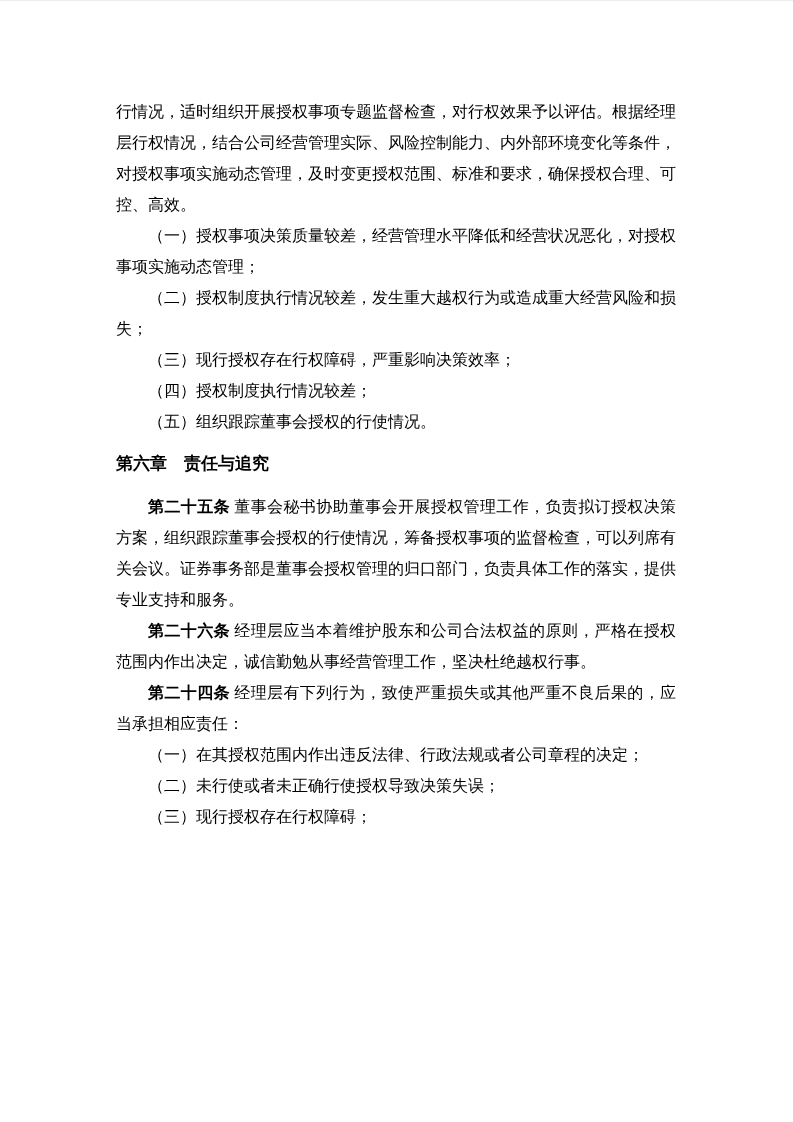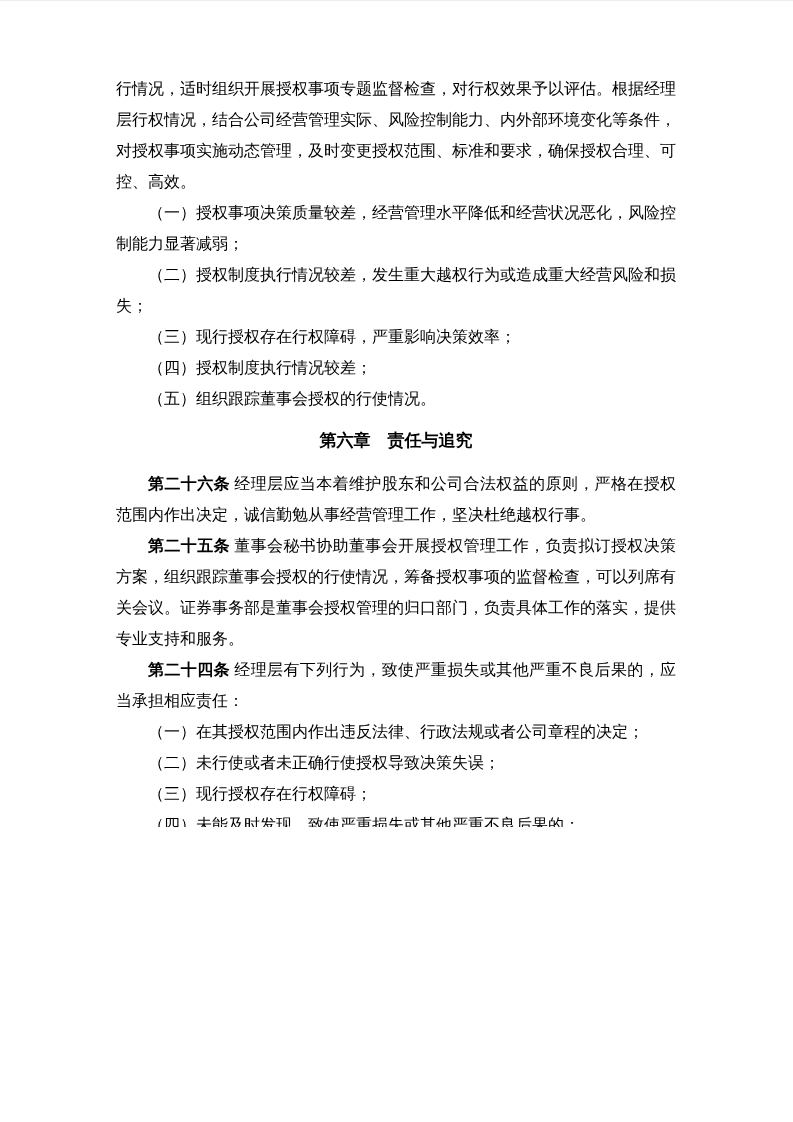--- a/index.html
+++ b/index.html
@@ -10,21 +10,21 @@
   body {
     width: 793px;
     height: 1122px;
     border-top: 1px solid #ececec;
     box-sizing: border-box;
   }
   .page {
     box-sizing: border-box;
     width: 793px;
     height: 826px;
-    padding: 72px 117px 20px 116px;
+    padding: 95px 117px 20px 116px;
     font-family: "Liberation Serif", "DejaVu Serif", serif;
     font-size: 16px;
     line-height: 31px;
     color: #000000;
     background: #ffffff;
     overflow: hidden;
     border-radius: 10px;
   }
   .para {
     margin: 0;
@@ -33,51 +33,51 @@
     word-break: break-all;
   }
   .para.indent {
     text-indent: 2em;
   }
   .article-label {
     font-weight: 700;
   }
   .chapter {
     margin: 11px 0 12px 0;
-    text-align: center;
+    text-align: left;
     font-size: 17px;
     font-weight: 700;
     line-height: 31px;
     text-indent: 0;
   }
 </style>
 </head>
 <body>
 
 <div class="page">
 
   <p class="para"><span>行情况，适时组织开展授权事项专题监督检查，对行权效果予以评估。根据经理层行权情况，结合公司经营管理实际、风险控制能力、内外部环境变化等条件，对授权事项实施动态管理，及时变更授权范围、标准和要求，确保授权合理、可控、高效。</span></p>
 
 
-  <p class="para indent"><span>（一）授权事项决策质量较差，经营管理水平降低和经营状况恶化，风险控制能力显著减弱；</span></p>
+  <p class="para indent"><span>（一）授权事项决策质量较差，经营管理水平降低和经营状况恶化，对授权事项实施动态管理；</span></p>
 
   <p class="para indent"><span>（二）授权制度执行情况较差，发生重大越权行为或造成重大经营风险和损失；</span></p>
 
   <p class="para indent"><span>（三）现行授权存在行权障碍，严重影响决策效率；</span></p>
 
   <p class="para indent"><span>（四）授权制度执行情况较差；</span></p>
 
   <p class="para indent"><span>（五）组织跟踪董事会授权的行使情况。</span></p>
 
   <h2 class="para chapter">第六章　责任与追究</h2>
 
 
+  <p class="para indent"><span class="article-label">第二十五条</span><span> 董事会秘书协助董事会开展授权管理工作，负责拟订授权决策方案，组织跟踪董事会授权的行使情况，筹备授权事项的监督检查，可以列席有关会议。证券事务部是董事会授权管理的归口部门，负责具体工作的落实，提供专业支持和服务。</span></p>
+
   <p class="para indent"><span class="article-label">第二十六条</span><span> 经理层应当本着维护股东和公司合法权益的原则，严格在授权范围内作出决定，诚信勤勉从事经营管理工作，坚决杜绝越权行事。</span></p>
-
-  <p class="para indent"><span class="article-label">第二十五条</span><span> 董事会秘书协助董事会开展授权管理工作，负责拟订授权决策方案，组织跟踪董事会授权的行使情况，筹备授权事项的监督检查，可以列席有关会议。证券事务部是董事会授权管理的归口部门，负责具体工作的落实，提供专业支持和服务。</span></p>
 
   <p class="para indent"><span class="article-label">第二十四条</span><span> 经理层有下列行为，致使严重损失或其他严重不良后果的，应当承担相应责任：</span></p>
 
   <p class="para indent"><span>（一）在其授权范围内作出违反法律、行政法规或者公司章程的决定；</span></p>
 
   <p class="para indent"><span>（二）未行使或者未正确行使授权导致决策失误；</span></p>
 
   <p class="para indent"><span>（三）现行授权存在行权障碍；</span></p>
 
   <p class="para indent"><span>（四）未能及时发现、致使严重损失或其他严重不良后果的；</span></p>

